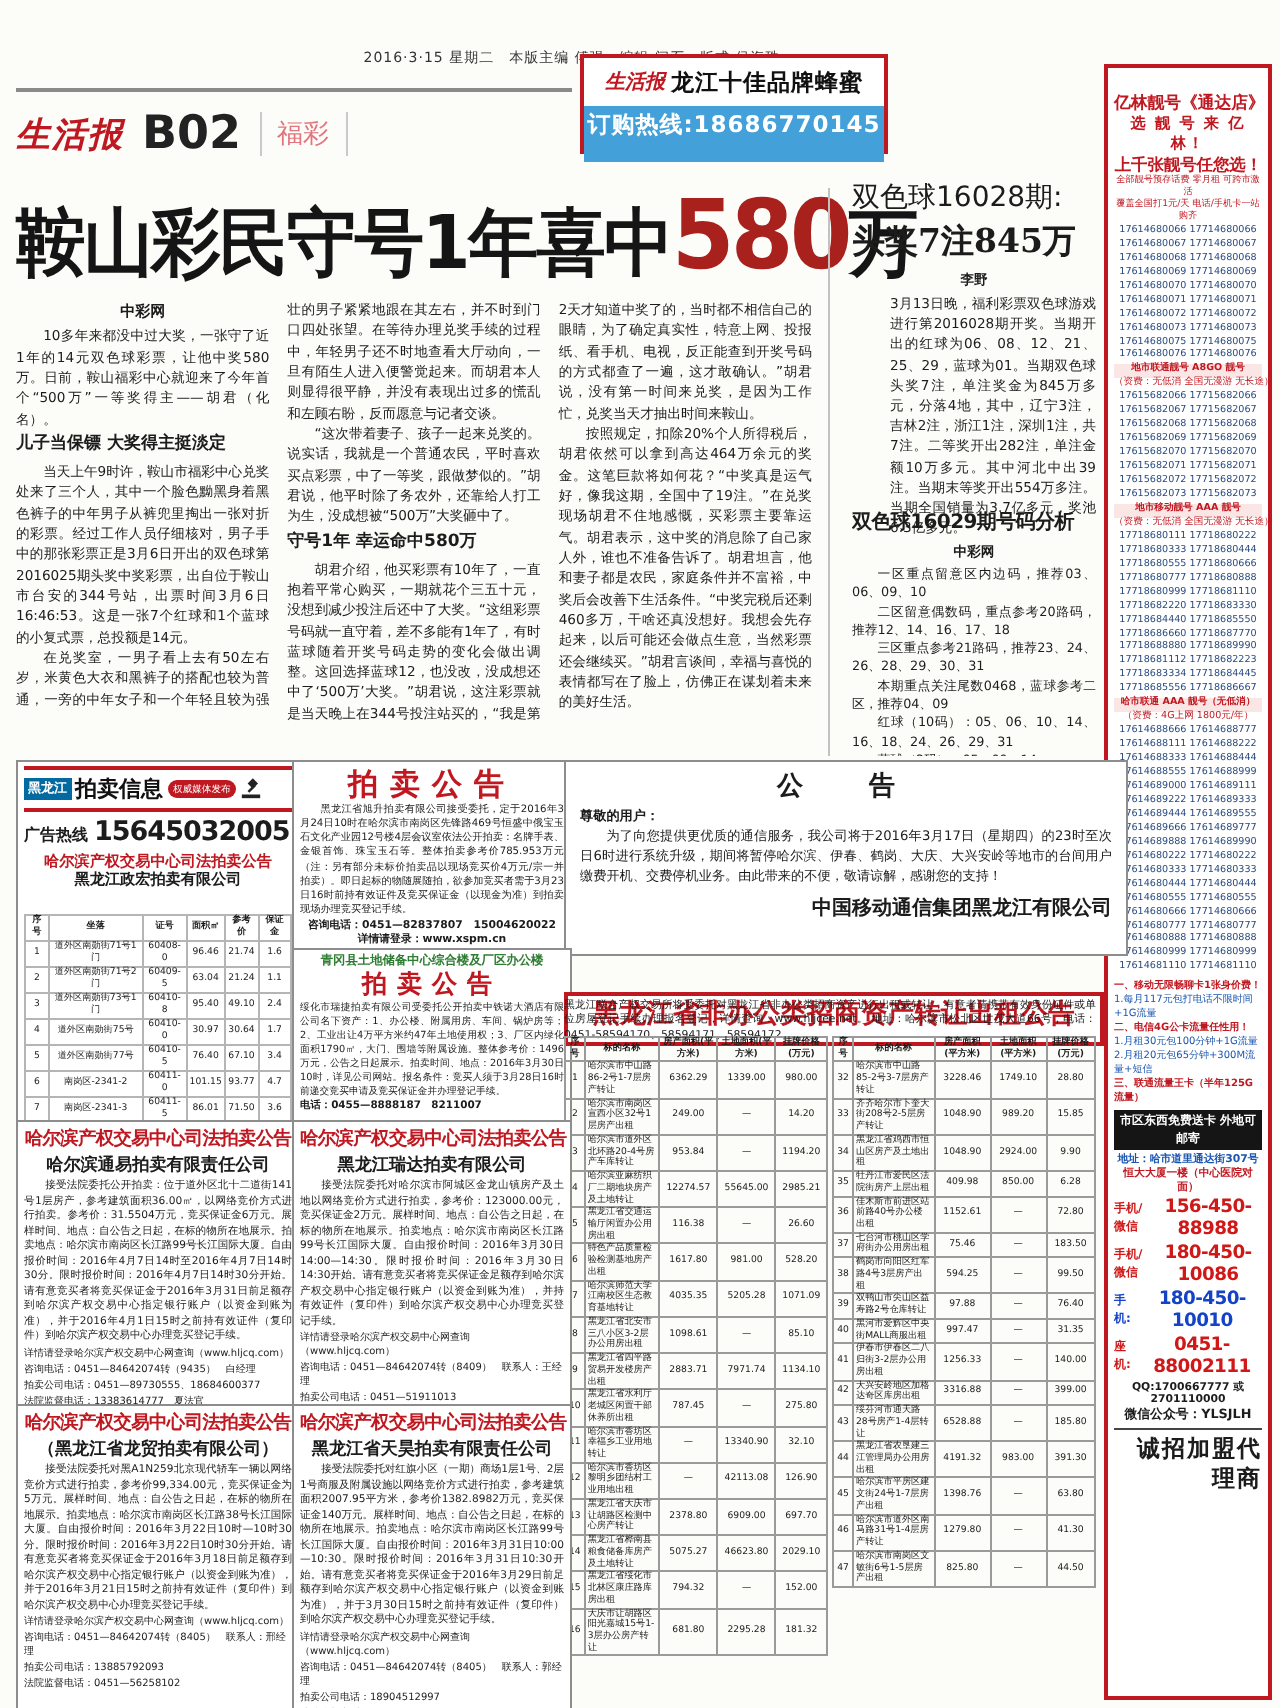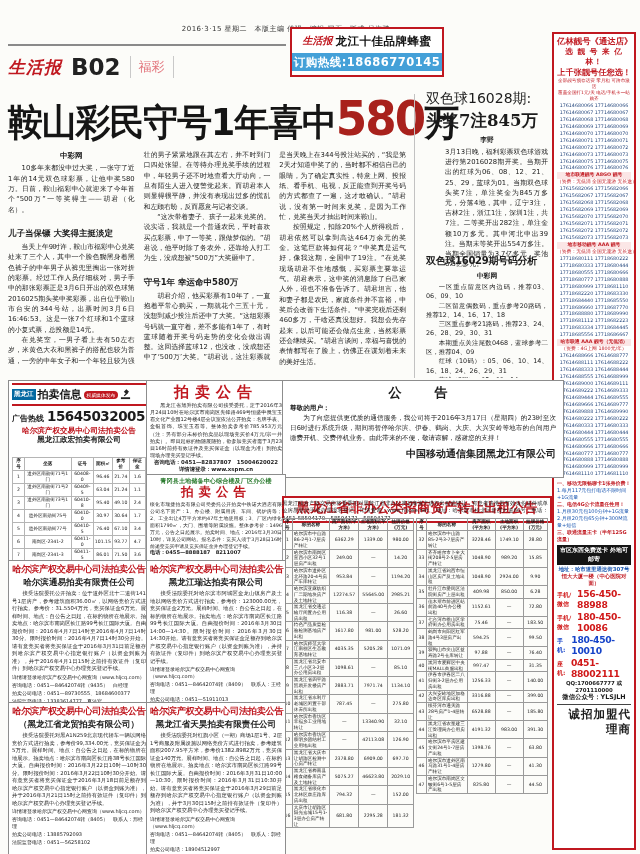--- a/index.html
+++ b/index.html
@@ -6,37 +6,37 @@
   .page{position:relative;width:640px;height:854px;margin:0 auto;background:#fcfcf9;overflow:hidden;
         font-family:"DejaVu Sans","Liberation Sans",sans-serif;color:#1c1c1c;}
   .abs{position:absolute;}
   
   .dateline{left:118px;top:24px;width:336px;font-size:7px;color:#333;text-align:center;letter-spacing:.5px;}
   .toprule{left:8px;top:44px;width:278px;border-top:2px solid #8a8a8a;}
   .honey{left:290px;top:27px;width:150px;height:46px;border:2px solid #c01820;background:#fff;}
   .honey .h-top{height:24px;display:flex;align-items:center;justify-content:center;gap:3px;}
   .honey .h-logo{color:#c01820;font-weight:bold;font-style:italic;font-size:10px;}
   .honey .h-title{font-weight:bold;font-size:11.5px;letter-spacing:.5px;color:#111;}
-  .honey .h-bot{height:18px;background:#44a0d8;color:#fff;font-weight:bold;font-size:11.5px;
+  .honey .h-bot{height:28px;background:#44a0d8;color:#fff;font-weight:bold;font-size:11.5px;
                 text-align:center;line-height:18px;letter-spacing:.5px;}
   .masthead{left:8px;top:50px;width:278px;height:34px;display:flex;align-items:center;gap:9px;}
   .m-logo{color:#c01820;font-weight:bold;font-style:italic;font-size:17px;letter-spacing:1px;}
   .m-page{font-size:23px;font-weight:bold;color:#222;}
   .m-section{color:#e2757d;font-size:13px;padding:2px 8px;border-left:1px solid #c9c9c9;border-right:1px solid #c9c9c9;}
   
   .headline{left:8px;top:90px;width:424px;white-space:nowrap;font-weight:bold;letter-spacing:-1px;
             transform:scaleX(.94);transform-origin:left top;}
   .headline .pre,.headline .suf{font-size:37px;color:#151515;}
   .headline .num{font-size:48px;color:#a8211c;letter-spacing:-2px;}
   
   .art-body{left:8px;top:150px;width:398px;height:228px;column-count:3;column-gap:9px;
             font-size:6.8px;line-height:1.52;text-align:justify;overflow:hidden;}
   .art-body .byline{font-weight:bold;text-align:center;font-size:7.5px;margin:0 0 2px;}
   .art-body p{margin:0;text-indent:2em;}
-  .art-body h4{font-size:8.5px;margin:12px 0 2px;text-indent:0;}
+  .art-body h4{font-size:8.5px;margin:1px 0 2px;text-indent:0;}
   .vrule{left:414px;top:94px;height:284px;border-left:1px solid #c2c2c2;}
   
   .news2{left:426px;top:90px;width:122px;}
   .news2 .kicker{font-size:14px;font-weight:normal;}
   .news2 .title{font-family:"DejaVu Serif","Liberation Serif",serif;font-size:16.5px;font-weight:bold;margin:2px 0 3px;}
   .news2 .byline{font-size:6.8px;text-align:center;font-weight:bold;margin-bottom:2px;}
   .news2 .body{font-size:6.8px;line-height:1.5;text-align:justify;margin-left:19px;}
   .news3{left:426px;top:254px;width:122px;height:124px;overflow:hidden;}
   .news3 .title{font-size:10px;font-weight:bold;letter-spacing:-.3px;margin-bottom:3px;}
   .news3 .byline{font-size:6.8px;font-weight:bold;text-align:center;margin-bottom:2px;}
@@ -83,41 +83,41 @@
   .ad .a-title{color:#c01820;font-weight:bold;font-size:9.2px;text-align:center;letter-spacing:-.3px;white-space:nowrap;}
   .ad .a-company{font-weight:bold;font-size:8.6px;text-align:center;margin:1px 0;}
   .ad .a-body{font-size:5.3px;line-height:1.42;text-align:justify;text-indent:2em;}
   .ad .a-foot{font-size:5px;line-height:1.4;margin-top:1px;}
   .adA{left:8px;top:560px;width:134px;height:138px;}
   .adB{left:146px;top:560px;width:132px;height:138px;}
   .adC{left:8px;top:702px;width:134px;height:148px;}
   .adD{left:146px;top:702px;width:132px;height:148px;}
   
   .strip{left:552px;top:32px;width:84px;height:818px;border:2px solid #c01820;background:#fff;
-         padding:2px 3px;overflow:hidden;box-sizing:border-box;}
+         padding:12px 3px;overflow:hidden;box-sizing:border-box;}
   .s-head{color:#c01820;font-weight:bold;font-size:8.4px;text-align:center;white-space:nowrap;}
   .s-sub1{color:#c01820;font-weight:bold;font-size:7.6px;text-align:center;letter-spacing:1px;}
   .s-sub2{color:#c01820;font-weight:bold;font-size:8.2px;text-align:right;}
   .s-note{color:#c01820;font-size:4.6px;text-align:center;line-height:1.3;}
   .s-lines{margin-top:1px;}
   .sline{font-size:4.8px;line-height:1.45;text-align:center;white-space:nowrap;}
   .sline.num{color:#27497e;}
   .sline.sec{color:#c01820;font-weight:bold;background:#fbe6e6;}
   .sline.note{color:#c01820;}
   .s-deals{margin-top:2px;}
   .dline{font-size:5px;line-height:1.4;}
   .dline.red{color:#c01820;font-weight:bold;}
   .dline.blue{color:#1a56b0;}
   .s-delivery{background:#151515;color:#fff;font-size:6px;font-weight:bold;text-align:center;
               padding:1px 0;margin:2px 0 1px;}
   .s-addr1{color:#1a56b0;font-weight:bold;font-size:5.4px;text-align:center;}
   .s-addr2{color:#c01820;font-weight:bold;font-size:5.4px;text-align:center;}
   .bigphone{display:flex;align-items:baseline;justify-content:center;gap:1px;margin-top:1px;}
   .bigphone span{font-size:6px;font-weight:bold;}
-  .bigphone b{font-size:9.2px;letter-spacing:-.3px;}
+  .bigphone b{font-size:9.2px;letter-spacing:-.3px;text-align:center;}
   .bigphone[data-cls="red"] b,.bigphone[data-cls="red"] span{color:#d01818;}
   .bigphone[data-cls="blue"] b,.bigphone[data-cls="blue"] span{color:#1543c8;}
   .s-qq{font-size:5.4px;font-weight:bold;text-align:center;margin-top:1px;}
   .s-wechat{font-size:6.4px;font-weight:bold;text-align:center;}
   .s-join{font-size:11.5px;font-weight:bold;text-align:right;letter-spacing:1px;margin-top:2px;
           border-top:1px solid #444;padding-top:2px;}
 </style>
 </head>
 <body>
 

